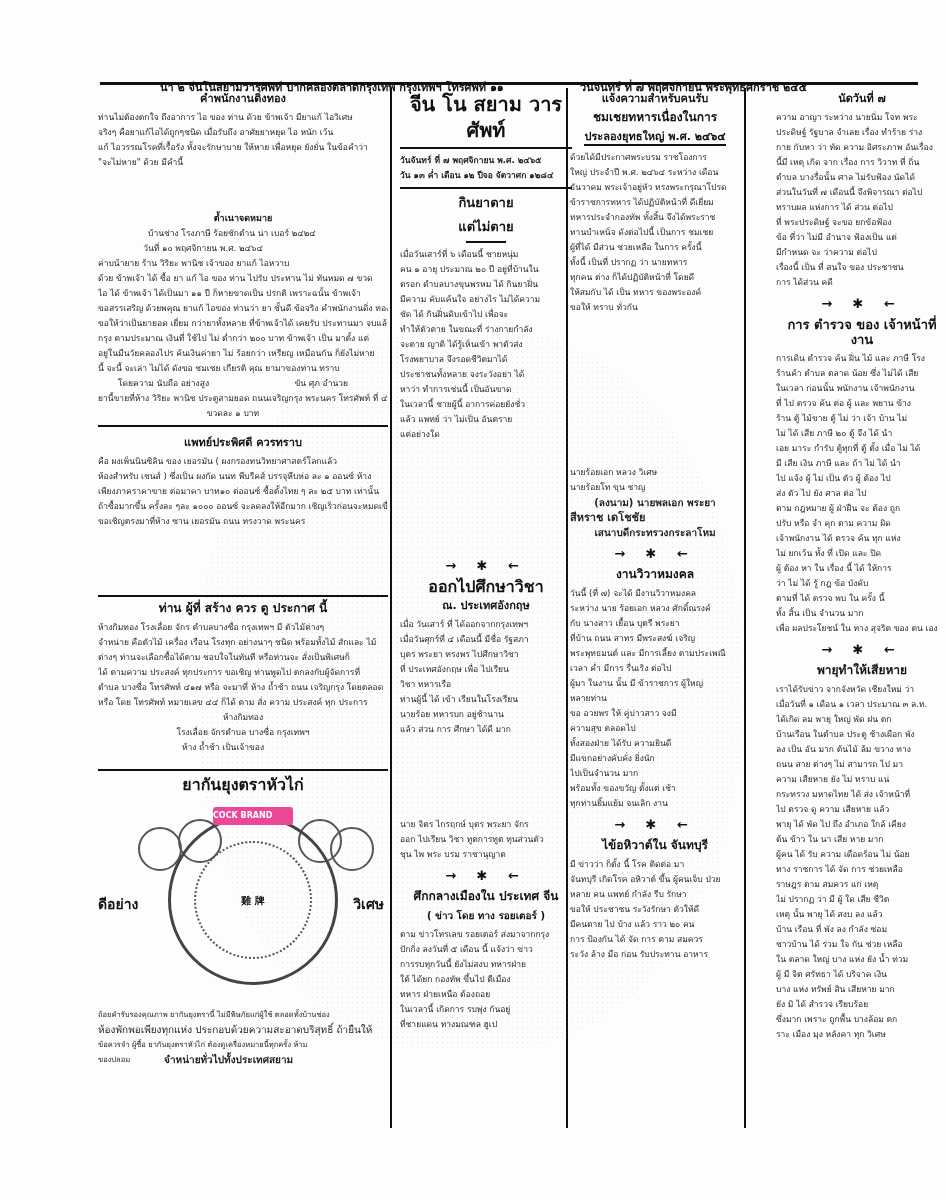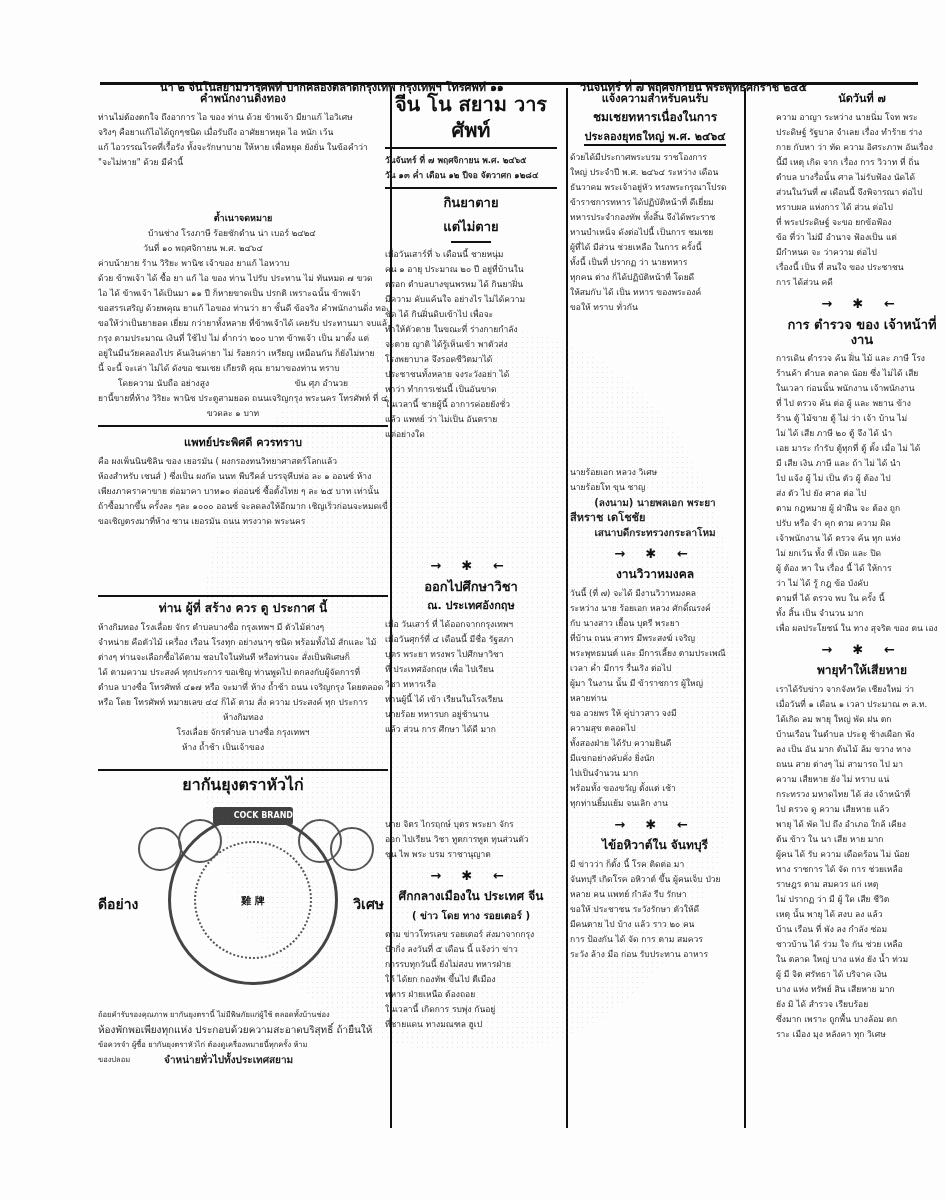--- a/index.html
+++ b/index.html
@@ -5,21 +5,21 @@
   * { box-sizing: border-box; margin: 0; padding: 0; }
   html, body { width: 946px; height: 1200px; background: #ffffff; overflow: hidden; }
   body { font-family: "DejaVu Sans", sans-serif; color: #111; position: relative; }
   .page { position: absolute; left: 0; top: 0; width: 946px; height: 1200px; background: #fdfdfd; }
   .masthead { position: absolute; left: 160px; top: 76px; width: 700px; height: 20px; font-size: 11px; font-weight: bold; white-space: nowrap; }
   .masthead .left { position: absolute; left: 0; top: 2px; }
   .masthead .right { position: absolute; left: 420px; top: 2px; }
   .rule-top { position: absolute; left: 100px; top: 82px; width: 818px; height: 3px; background: #111; }
   .col { position: absolute; top: 88px; font-size: 8.5px; line-height: 15px; overflow: hidden; }
   .col1 { left: 98px; width: 290px; height: 1055px; }
-  .col2 { left: 385px; width: 172px; height: 1055px; }
+  .col2 { left: 400px; width: 172px; height: 1055px; }
   .col3 { left: 570px; width: 170px; height: 1055px; }
   .col4 { left: 748px; width: 172px; height: 1055px; margin-left: 28px; }
   .vrule { position: absolute; top: 88px; width: 2px; background: #111; height: 1040px; }
   .hrule { height: 2px; background: #111; margin: 4px 0; }
   .head { text-align: center; font-weight: bold; font-size: 11px; margin: 3px 0 4px; }
   .head.big { font-size: 20px; line-height: 26px; font-family: "DejaVu Serif", serif; }
   .head.med { font-size: 13px; line-height: 20px; }
   .sub { text-align: center; font-size: 9px; font-weight: bold; margin-top: 41px; }
   .line { white-space: nowrap; overflow: hidden; text-overflow: clip; font-size: 8.5px; color: #222; }
   .line.center { text-align: center; }
@@ -27,21 +27,21 @@
   .sep { text-align: center; font-size: 13px; font-weight: bold; margin: 6px 0; letter-spacing: 8px; }
   .underline { display: inline-block; border-bottom: 2px solid #111; }
   .speckle { position: absolute; pointer-events: none; opacity: 0.55;
     background-image: radial-gradient(#777 0.6px, transparent 0.8px);
     background-size: 5px 5px; }
   .ad-box { border: none; margin-top: 6px; position: relative; height: 290px; }
   .ad-title { text-align: center; font-size: 16px; font-weight: bold; margin-top: 6px; }
   .ad-side { position: absolute; top: 120px; font-size: 14px; font-weight: bold; }
   .seal { position: absolute; left: 70px; top: 38px; width: 170px; height: 170px; border-radius: 50%; border: 3px solid #444; display: flex; align-items: center; justify-content: center; }
   .seal-inner { width: 118px; height: 118px; border-radius: 50%; border: 2px dotted #555; display: flex; align-items: center; justify-content: center; font-size: 10px; font-weight: bold; text-align: right; }
-  .seal-banner { position: absolute; left: 115px; top: 30px; width: 80px; height: 18px; background: #404040; color: #fff; font-size: 8px; font-weight: bold; text-align: right; line-height: 18px; border-radius: 3px; }
+  .seal-banner { position: absolute; left: 115px; top: 30px; width: 80px; height: 18px; background: #ec4899; color: #fff; font-size: 8px; font-weight: bold; text-align: left; line-height: 18px; border-radius: 3px; }
   .small-circle { position: absolute; width: 44px; height: 44px; border-radius: 50%; border: 2px solid #555; }
   .ad-foot { position: absolute; left: 0; right: 0; top: 230px; }
 </style>
 </head>
 <body>
 
 <div class="page">
 
   <div class="masthead">
     <span class="left">น่า ๒  จีนโนสยามวารศัพท์  ปากคลองตลาดกรุงเทพ  กรุงเทพฯ  โทรศัพท์ ๑๑</span>
@@ -153,21 +153,21 @@
       <div class="line">ประชาชนทั้งหลาย   จงระวังอย่า ได้</div>
       <div class="line">หาว่า ทำการเช่นนี้ เป็นอันขาด</div>
       <div class="line">ในเวลานี้ ชายผู้นี้ อาการค่อยยังชั่ว</div>
       <div class="line">แล้ว แพทย์ ว่า ไม่เป็น อันตราย</div>
       <div class="line">แต่อย่างใด</div>
     </div>
     <div style="height:110px"></div>
     <div class="sep">→ ✱ ←</div>
 
     <div>
-      <div class="head" style="font-size:13px">ออกไปศึกษาวิชา</div>
+      <div class="head" style="font-size:16px">ออกไปศึกษาวิชา</div>
       <div class="head" style="font-size:11px">ณ. ประเทศอังกฤษ</div>
       <div class="line">เมื่อ วันเสาร์ ที่ ได้ออกจากกรุงเทพฯ</div>
       <div class="line">เมื่อวันศุกร์ที่ ๔ เดือนนี้   มีชื่อ รัฐสภา</div>
       <div class="line">บุตร พระยา ทรงพร ไปศึกษาวิชา</div>
       <div class="line">ที่ ประเทศอังกฤษ   เพื่อ ไปเรียน</div>
       <div class="line">วิชา ทหารเรือ</div>
       <div class="line">ท่านผู้นี้ ได้ เข้า เรียนในโรงเรียน</div>
       <div class="line">นายร้อย   ทหารบก   อยู่ช้านาน</div>
       <div class="line">แล้ว ส่วน การ ศึกษา ได้ดี มาก</div>
       <div style="height:80px"></div>

